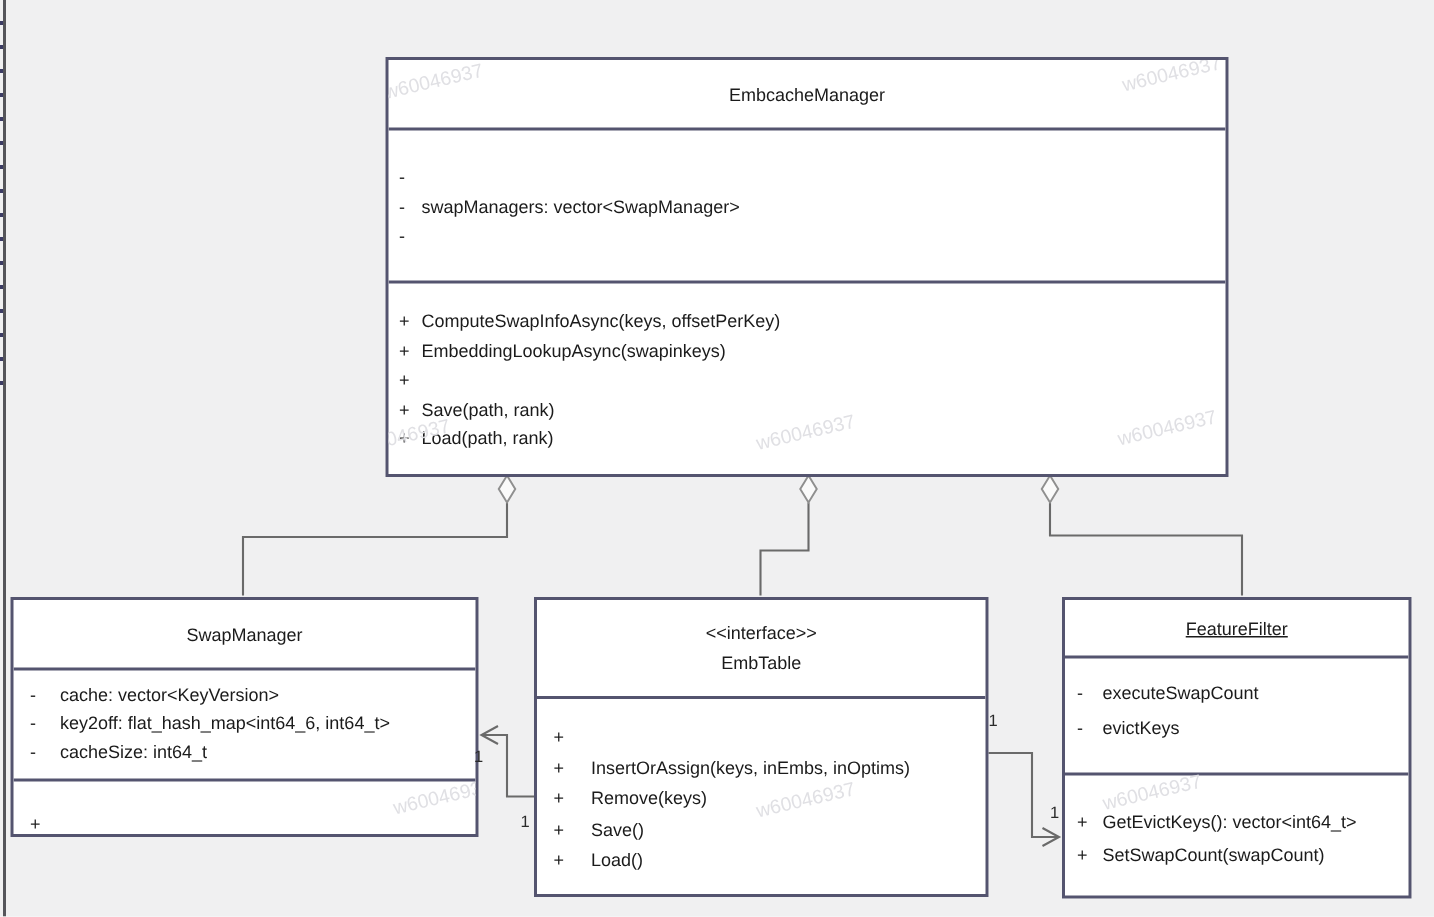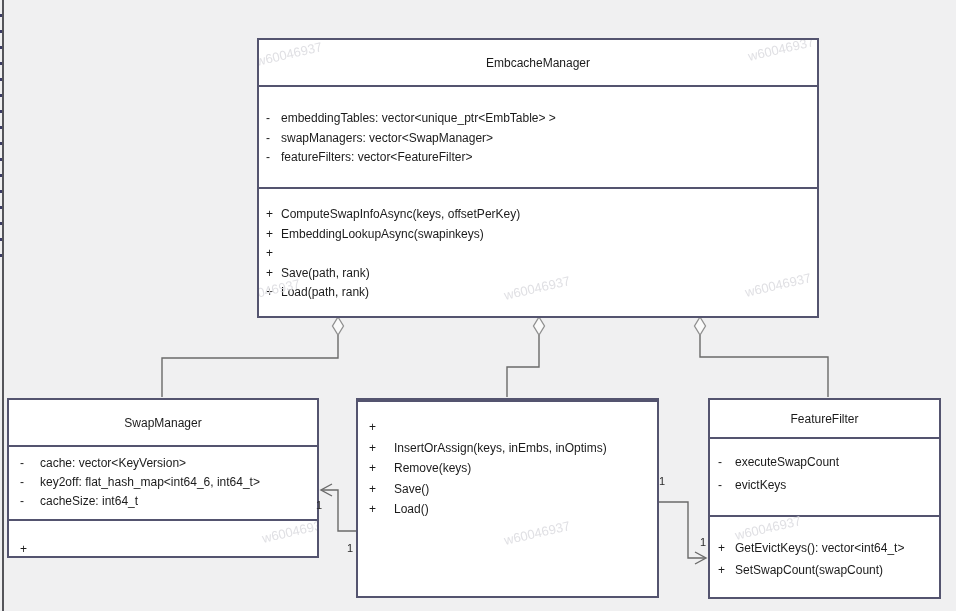--- a/index.html
+++ b/index.html
@@ -47,21 +47,21 @@
 
   
   #cls-emb { left:356px; top:398px; width:303px; height:200px; }
   #cls-emb .title { height:64px; }
   #cls-emb .methods { padding-top:15px; }
   #cls-emb .mrow { line-height:20.5px; padding-left:11px; }
   #cls-emb .vis { width:25px; }
 
   
   #cls-feature { left:708px; top:398px; width:233px; height:201px; }
-  #cls-feature .title { height:37px; }
+  #cls-feature .title { height:37px;text-decoration:underline; }
   #cls-feature .attrs { height:78px; padding-top:12px; }
   #cls-feature .mrow { line-height:23px; padding-left:8px; }
   #cls-feature .vis { width:17px; }
   #cls-feature .methods { padding-top:20px; }
   #cls-feature .methods .mrow { line-height:22px; }
 
   
   .wm {
     position:absolute; white-space:nowrap; pointer-events:none;
     font-size:13px; color:#e0e0e4;
@@ -102,29 +102,27 @@
       <path d="M658,502 L688,502 L688,558 L705,558"></path>
       <polyline points="695,552 706,558 695,564"></polyline>
     </g>
   </svg>
 
   <div id="cls-manager" class="uml-class">
     <div class="title">EmbcacheManager</div>
     <div class="sec attrs">
         <div class="mrow">
           <span class="vis">-</span>
-          <span class="mtext">embeddingTables: vector&lt;unique_ptr&lt;EmbTable&gt; &gt;</span>
         </div>
         <div class="mrow">
           <span class="vis">-</span>
           <span class="mtext">swapManagers: vector&lt;SwapManager&gt;</span>
         </div>
         <div class="mrow">
           <span class="vis">-</span>
-          <span class="mtext">featureFilters: vector&lt;FeatureFilter&gt;</span>
         </div>
       </div>
     <div class="sec methods">
         <div class="mrow">
           <span class="vis">+</span>
           <span class="mtext">ComputeSwapInfoAsync(keys, offsetPerKey)</span>
         </div>
         <div class="mrow">
           <span class="vis">+</span>
           <span class="mtext">EmbeddingLookupAsync(swapinkeys)</span>
@@ -166,20 +164,24 @@
       </div>
     <div class="sec methods">
         <div class="mrow">
           <span class="vis">+</span>
         </div>
       </div>
     <span class="wm" style="left:286px; top:131px;">w60046937</span>
   </div>
 
   <div id="cls-emb" class="uml-class">
+    <div class="title">
+      <div>&lt;&lt;interface&gt;&gt;</div>
+      <div>EmbTable</div>
+    </div>
     <div class="sec methods">
         <div class="mrow">
           <span class="vis">+</span>
         </div>
         <div class="mrow">
           <span class="vis">+</span>
           <span class="mtext">InsertOrAssign(keys, inEmbs, inOptims)</span>
         </div>
         <div class="mrow">
           <span class="vis">+</span>

